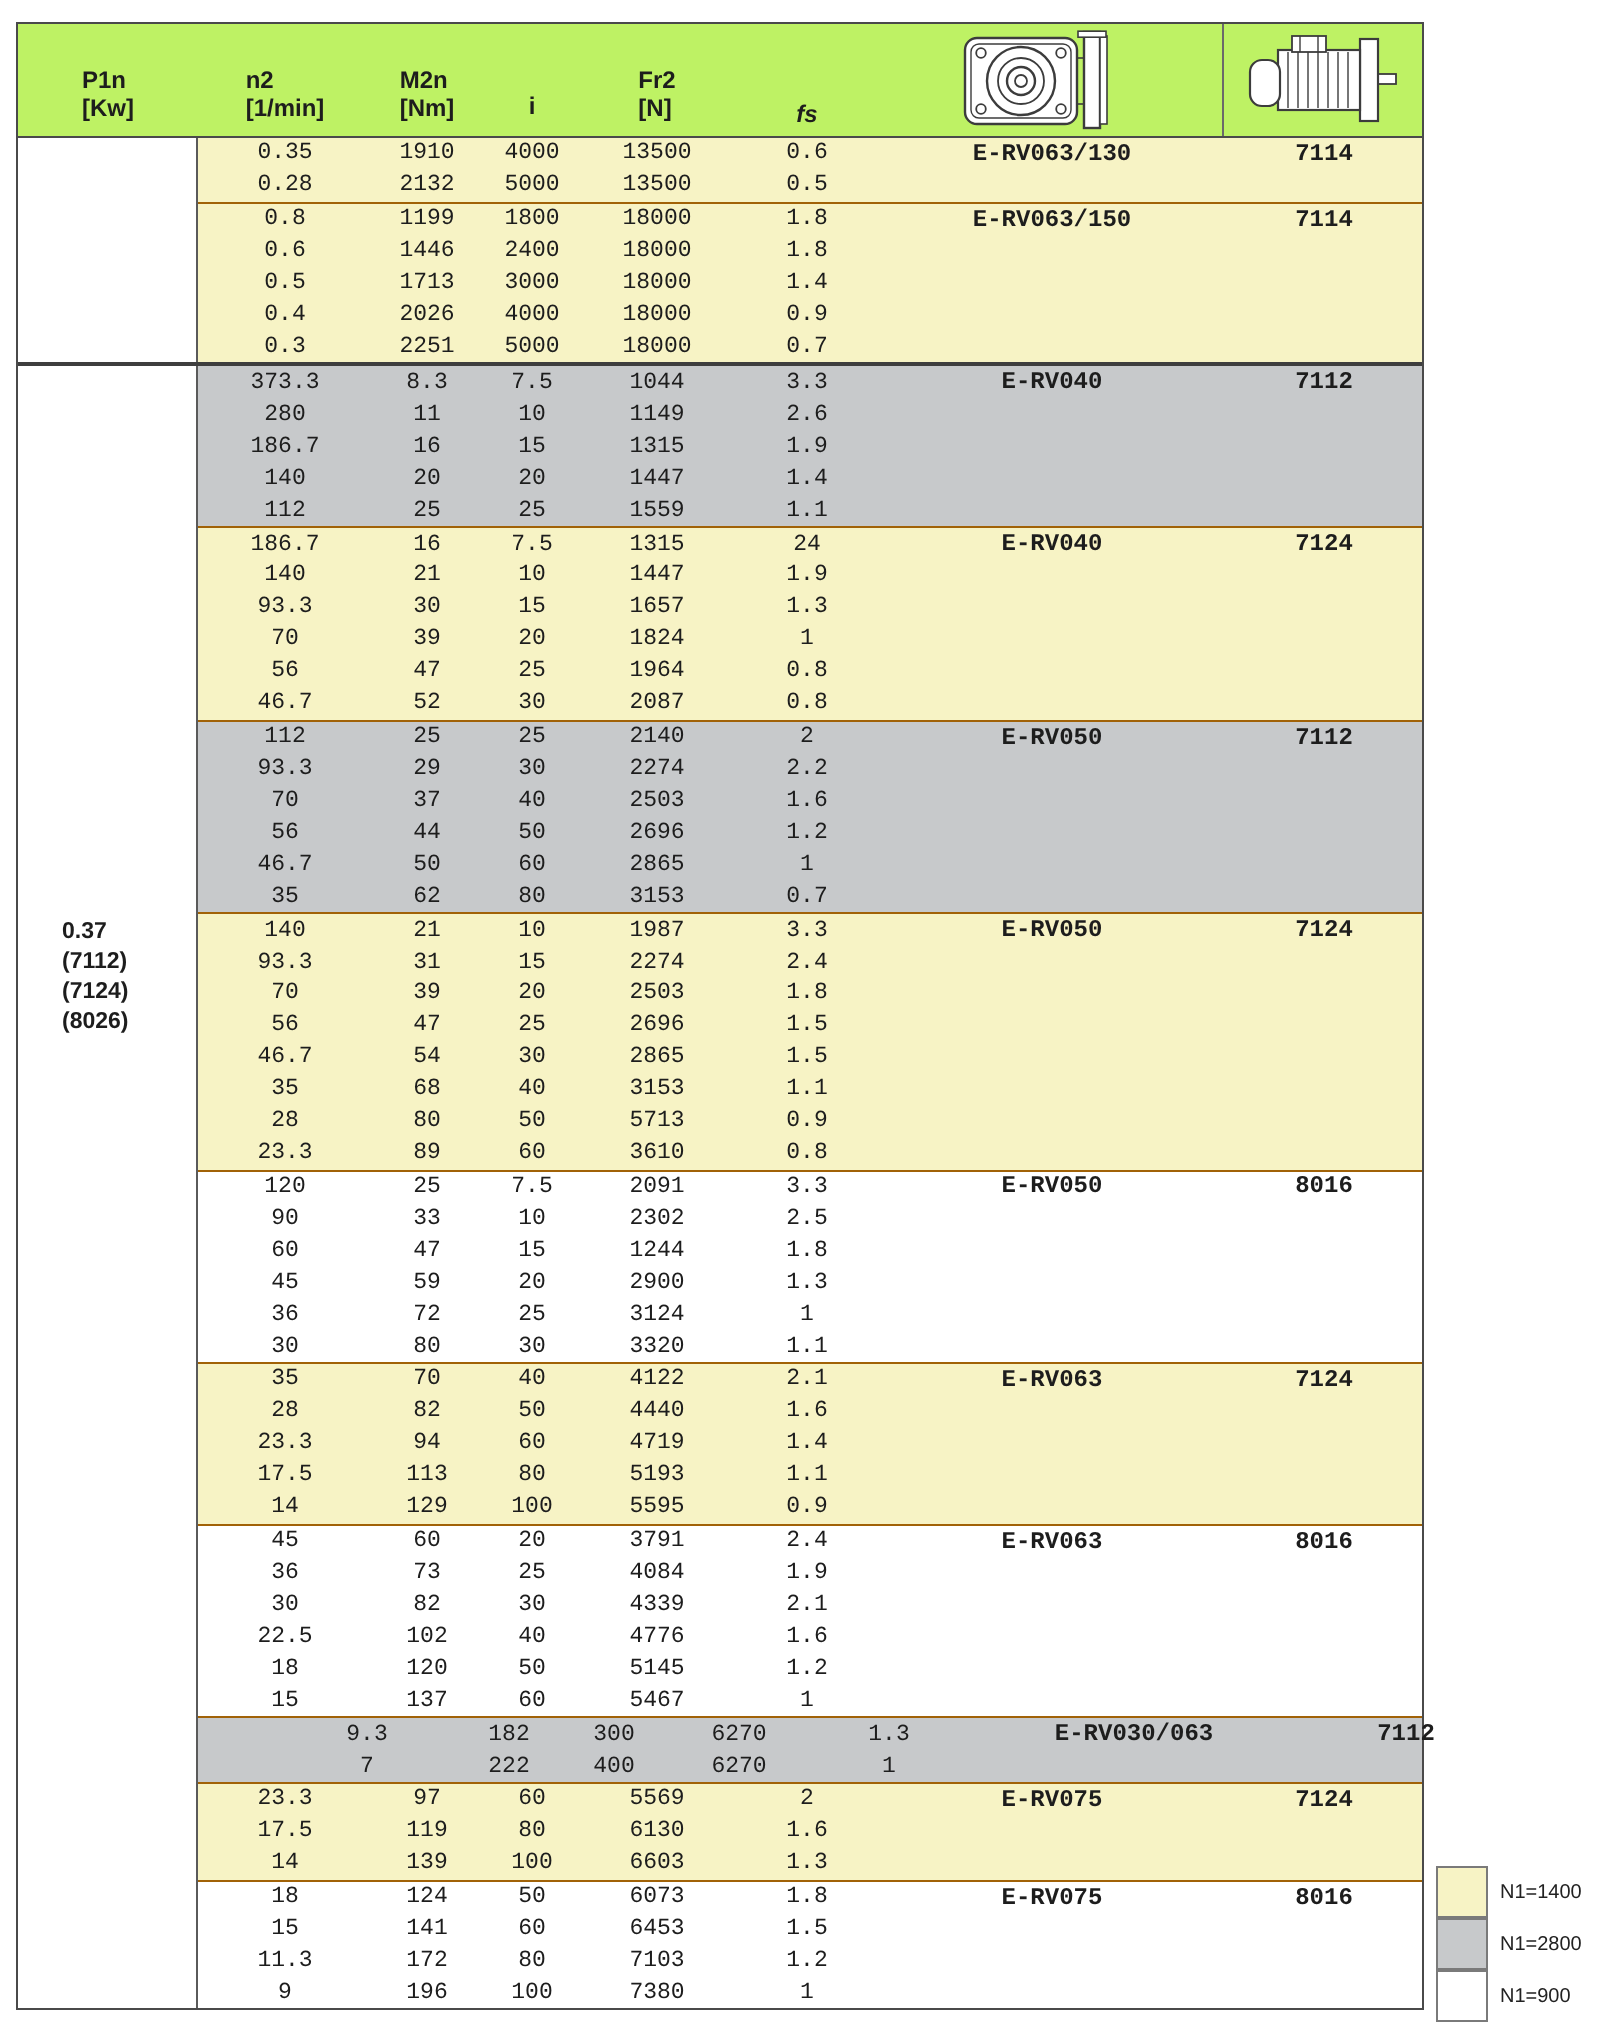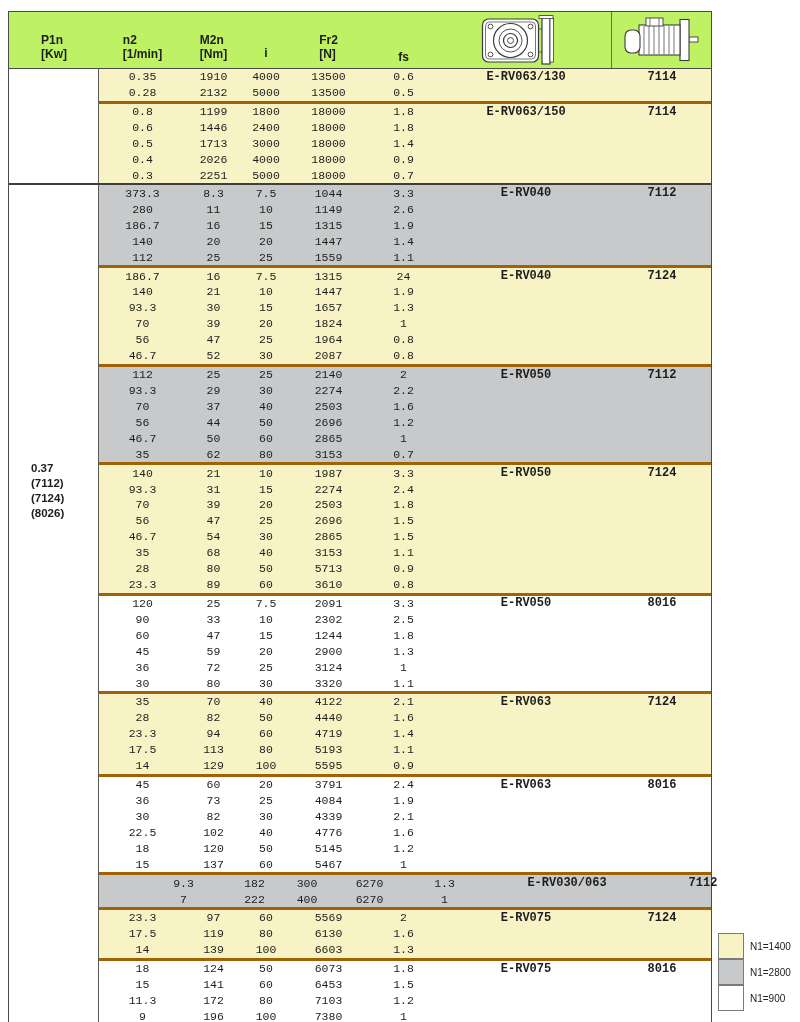--- a/index.html
+++ b/index.html
@@ -14,30 +14,30 @@
   
   .thead{
     position:relative;height:56px;border-bottom:1px solid #4a4a4a;
     display:grid;grid-template-columns:90px 87px 55px 50px 75px 75px 170px 102px;
     align-items:end;
   }
   .hcell{display:flex;justify-content:center;}
   .hblock{text-align:left;font-weight:bold;font-size:12px;line-height:14px;margin-bottom:7px;}
   .hblock .sub{display:block;}
   .hb-i{margin-bottom:8px;}
-  .hb-fs{margin-bottom:4px;}
+  .hb-fs{margin-bottom:4px;font-style:italic;}
   .icon-cell{height:100%;display:flex;align-items:center;justify-content:center;}
   .c-motor-h{border-left:1px solid #6a6a6a;}
   
   .section{display:flex;}
   .section + .section{border-top:2px solid #3e3e3e;}
   .p1n-col{width:90px;box-sizing:border-box;border-right:1px solid #5a5a5a;position:relative;background:#fff;flex:0 0 90px;}
   .p1n-inner{position:absolute;left:22px;top:276px;font-weight:bold;font-size:11.5px;line-height:15px;white-space:pre;}
   .groups{flex:1;min-width:0;}
-  .group + .group{border-top:3px solid #a16207;}
+  .group + .group{border-top:1px solid #a16207;}
   .row{
     display:grid;grid-template-columns:87px 55px 50px 75px 75px 170px 102px;
     height:15.93px;align-items:center;font-size:11.5px;font-family:Liberation Mono, monospace;
   }
   .cell{text-align:center;white-space:nowrap;}
   .model-cell,.motor-cell{font-weight:bold;font-size:12px;}
   
   .legend{position:absolute;left:718px;top:933px;}
   .legend-item{display:flex;align-items:center;height:26px;}
   .legend-swatch{width:26px;height:26px;box-sizing:border-box;border:1px solid #7a7a7a;margin-top:-1px;flex:0 0 26px;}

